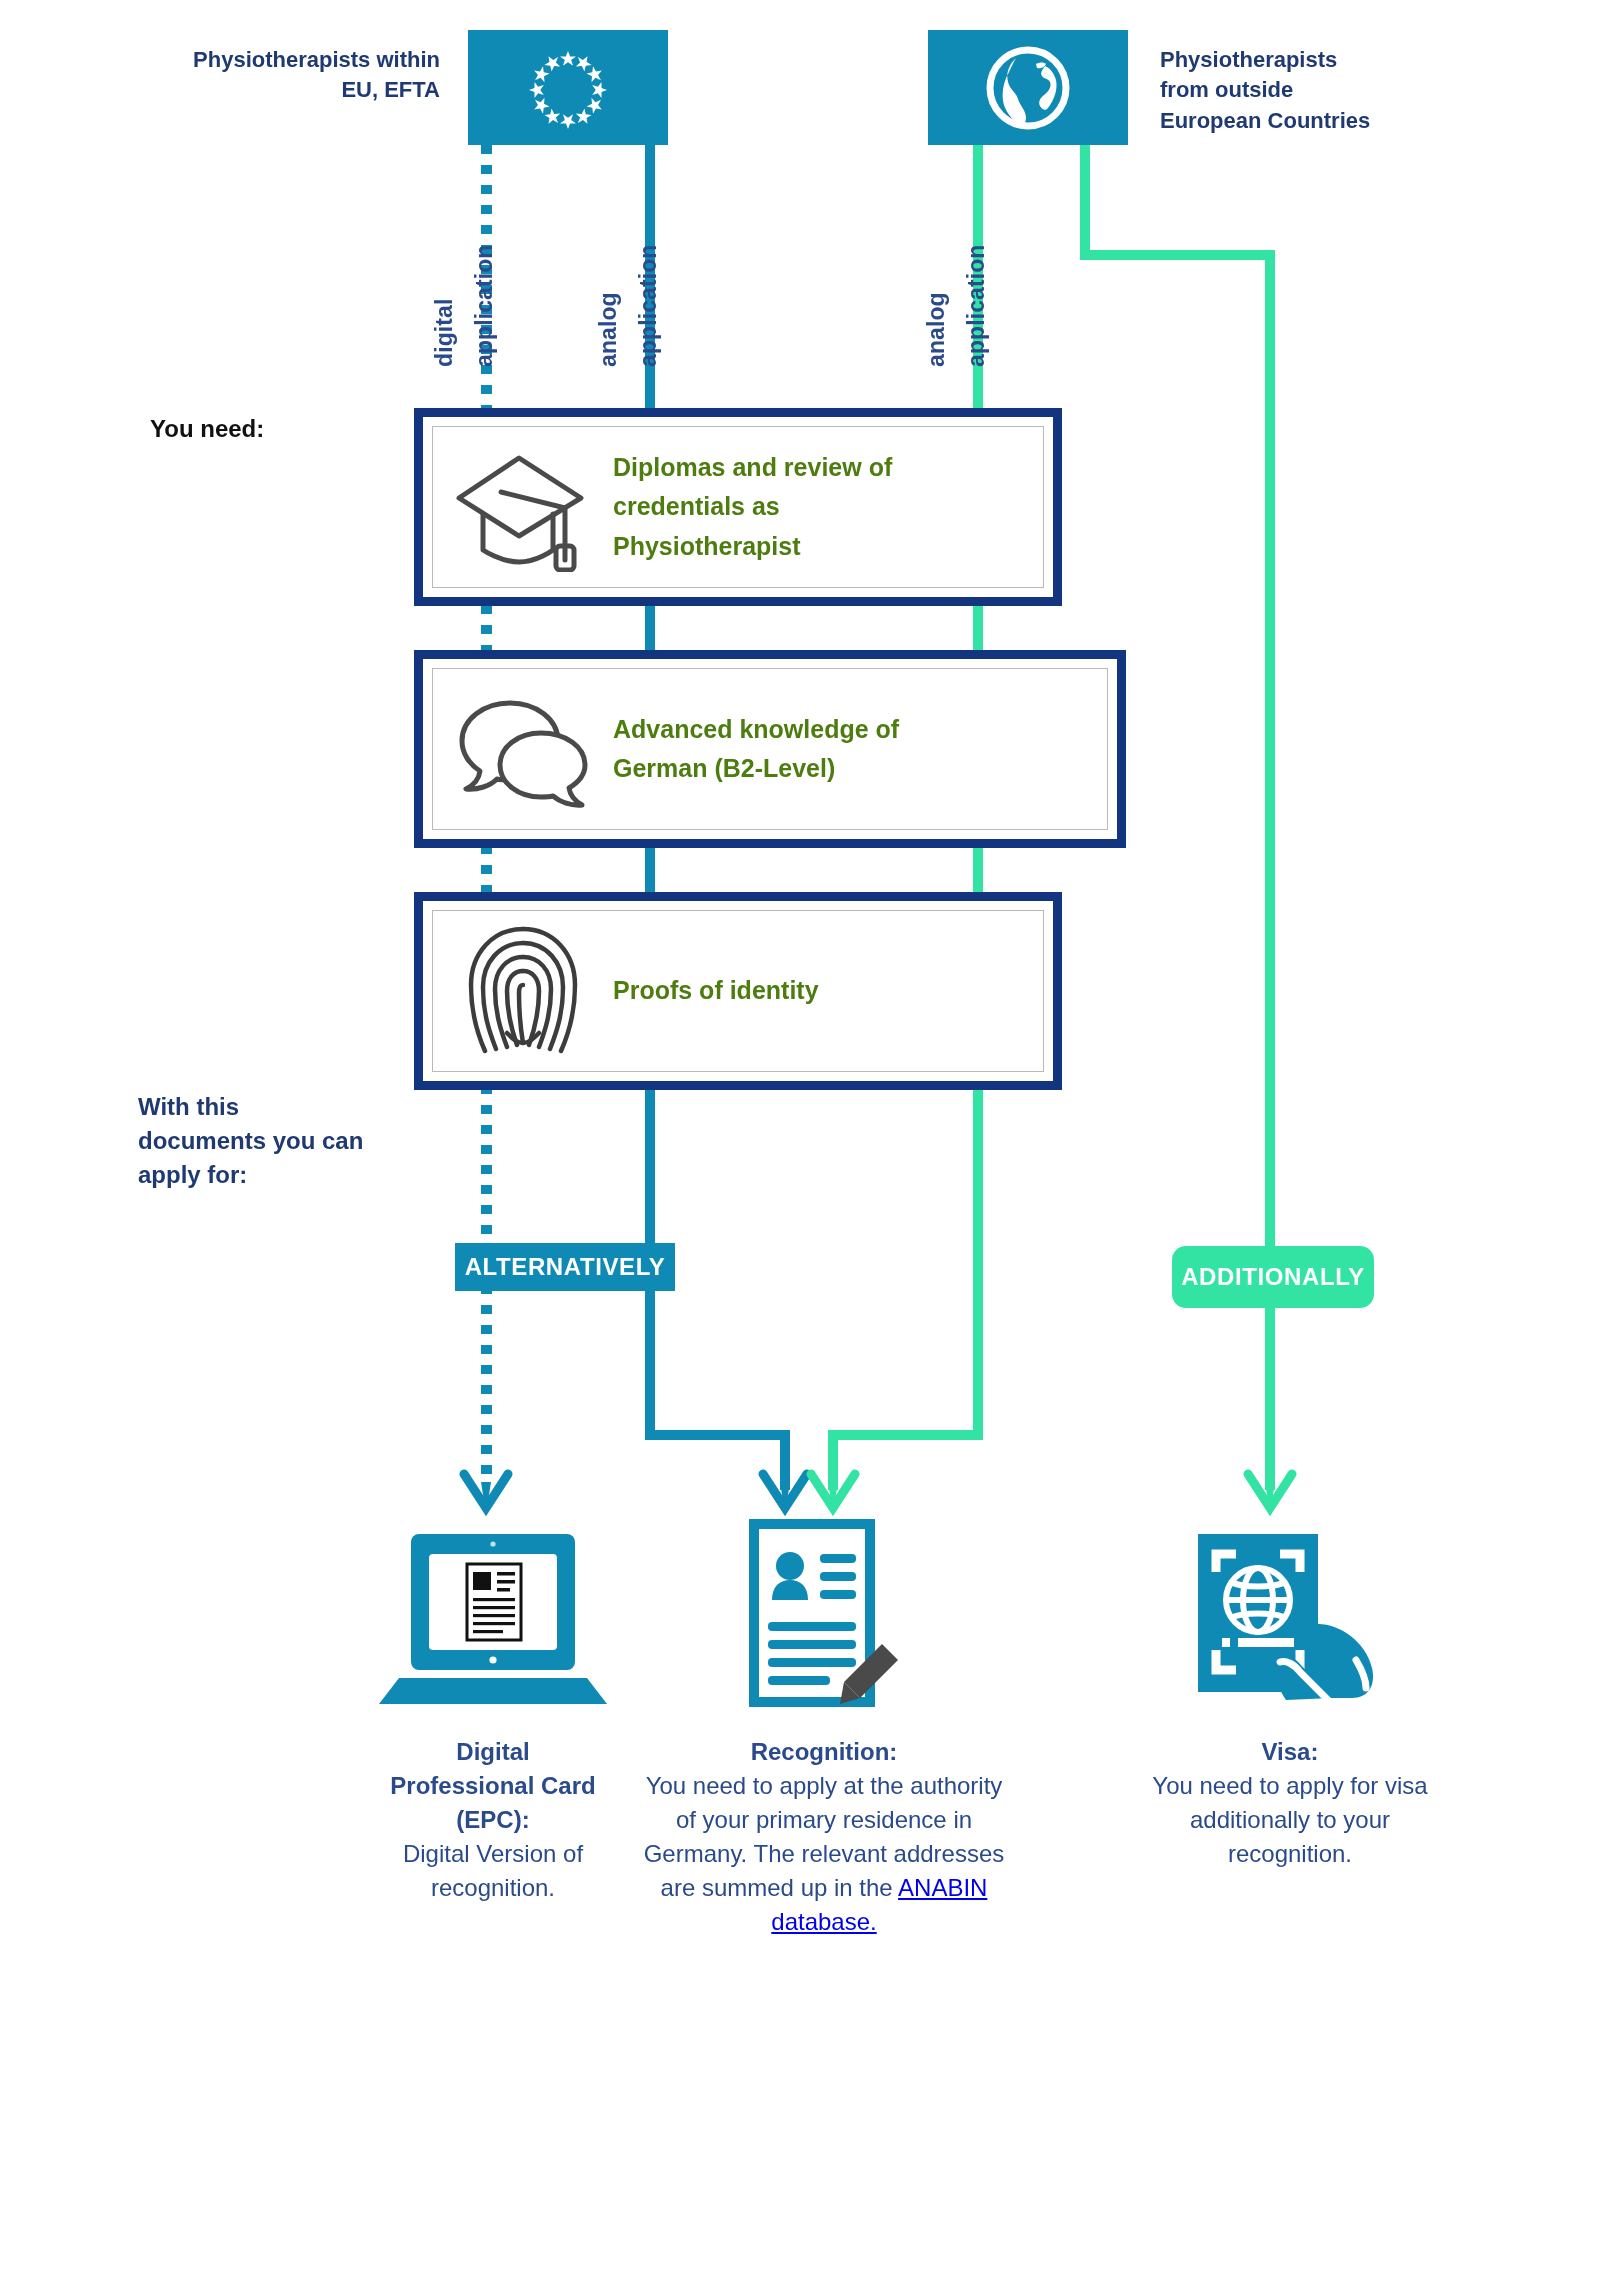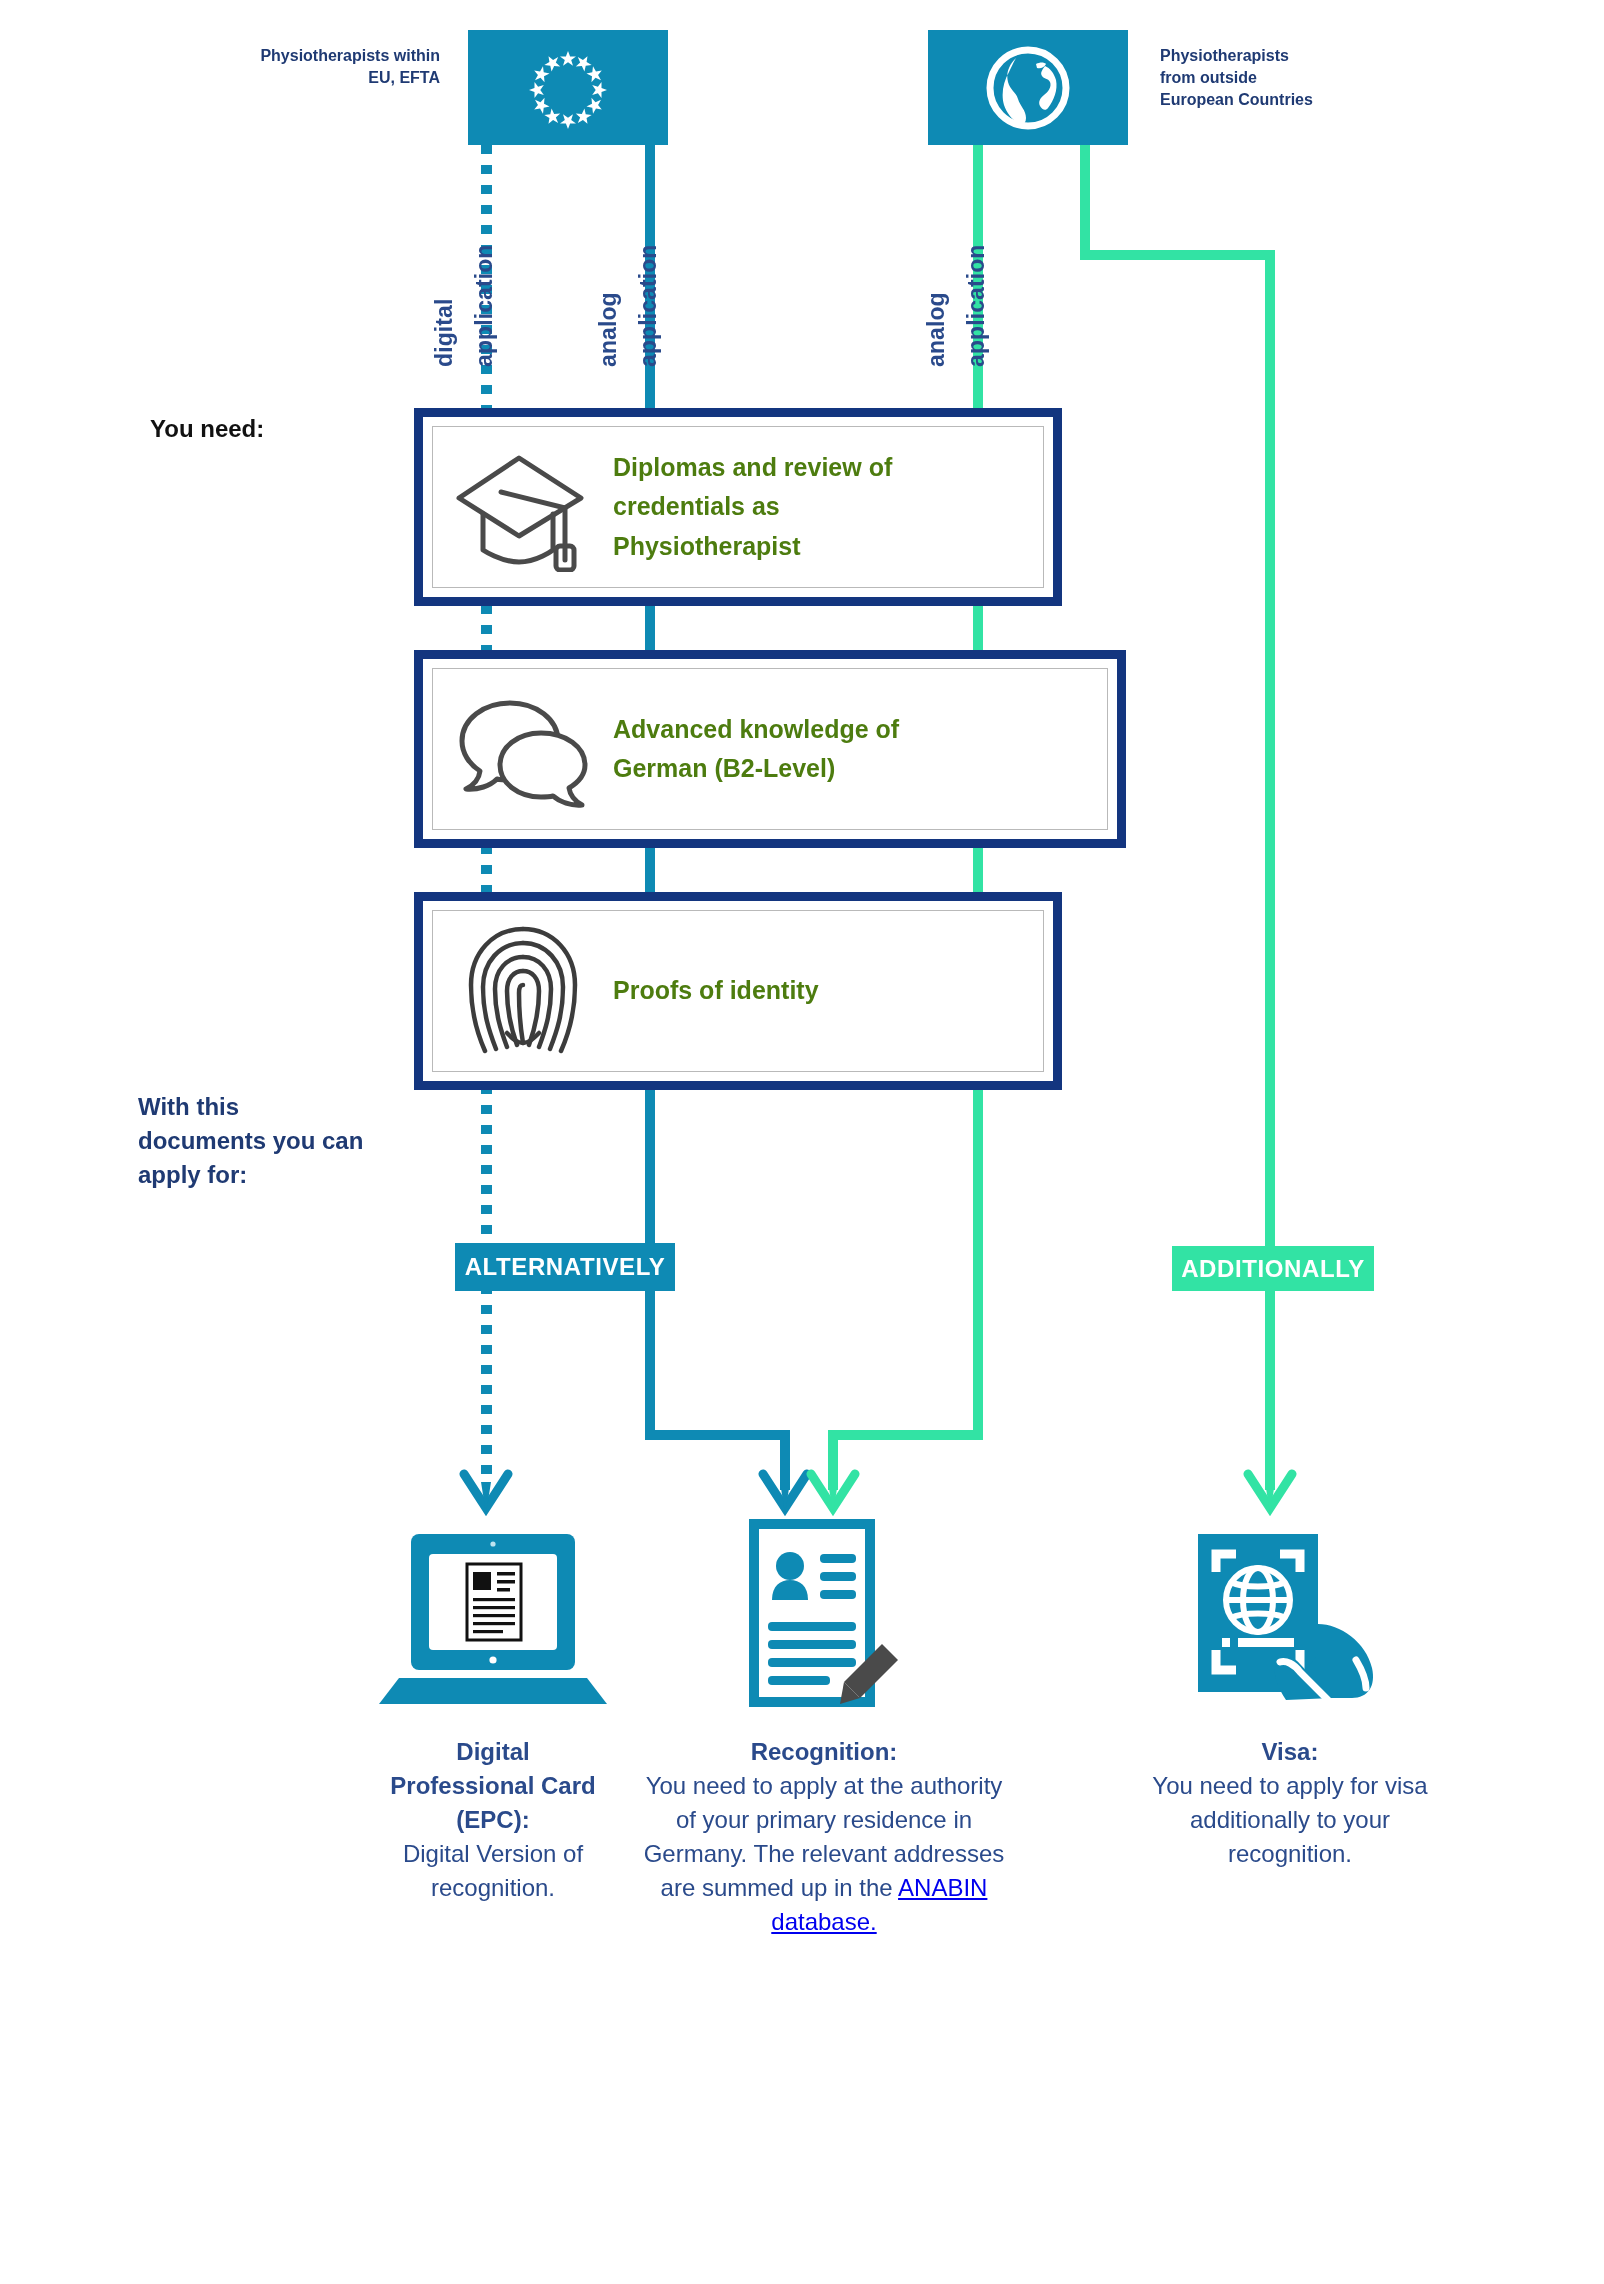--- a/index.html
+++ b/index.html
@@ -19,21 +19,21 @@
   
   .flagtile{
     position:absolute;
     background:#0e8ab4;
     display:flex;align-items:center;justify-content:center;
   }
   .hdr-label{
     position:absolute;
     color:#1f3a73;
     font-weight:bold;
-    font-size:16px;
+    font-size:22px;
     line-height:1.38;
   }
   .hdr-left{text-align:right;}
   .hdr-right{text-align:left;}
 
   
   .vline{position:absolute;}
   .vline.solid-blue{background:#0e8ab4;}
   .vline.solid-green{background:#32e3a4;}
   .hline{position:absolute;}
@@ -307,21 +307,21 @@
       <div class="reqbox-text">
         <div>Proofs of identity</div>
       </div>
     </div>
   </div>
 
   <div class="badge alt" style="left:455px;top:1243px;width:220px;height:48px;">
     <span>ALTERNATIVELY</span>
   </div>
 
-  <div class="badge add" style="left:1172px;top:1246px;width:202px;height:45px;">
+  <div class="badge add" style="left:1172px;top:1246px;width:202px;height:62px;border-radius:14px;">
     <span>ADDITIONALLY</span>
   </div>
 
   <div class="iconwrap" style="left:458px;top:1468px;">
     <svg width="56" height="50" viewBox="0 0 56 50" aria-hidden="true">
       <path d="M6 6 L28 40 L50 6" fill="none" stroke="#0e8ab4" stroke-width="9" stroke-linecap="round"></path>
       <path d="M23 14 L28 46 L33 14 Z" fill="#0e8ab4"></path>
     </svg>
   </div>
 

